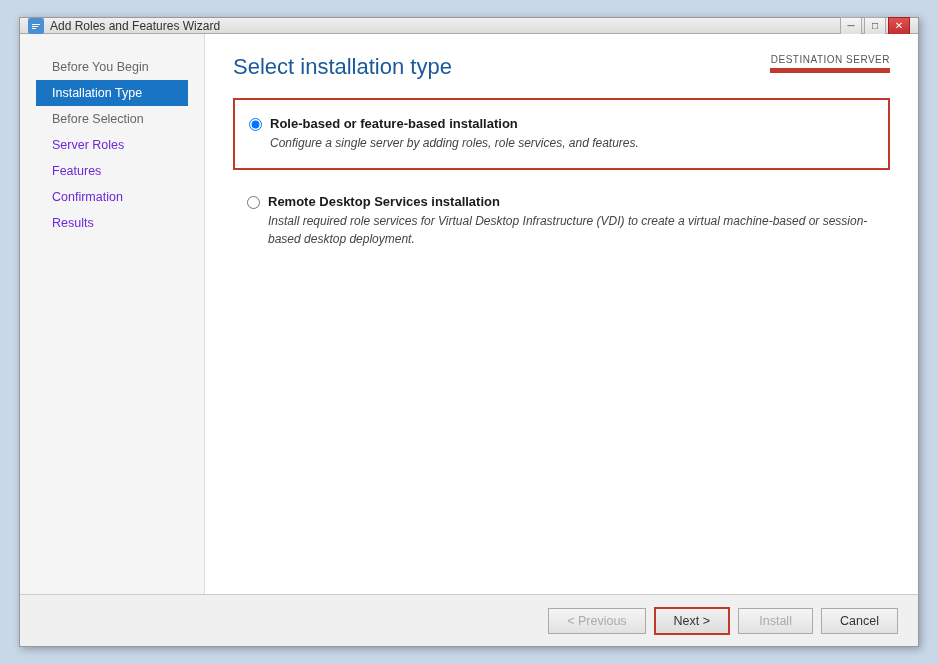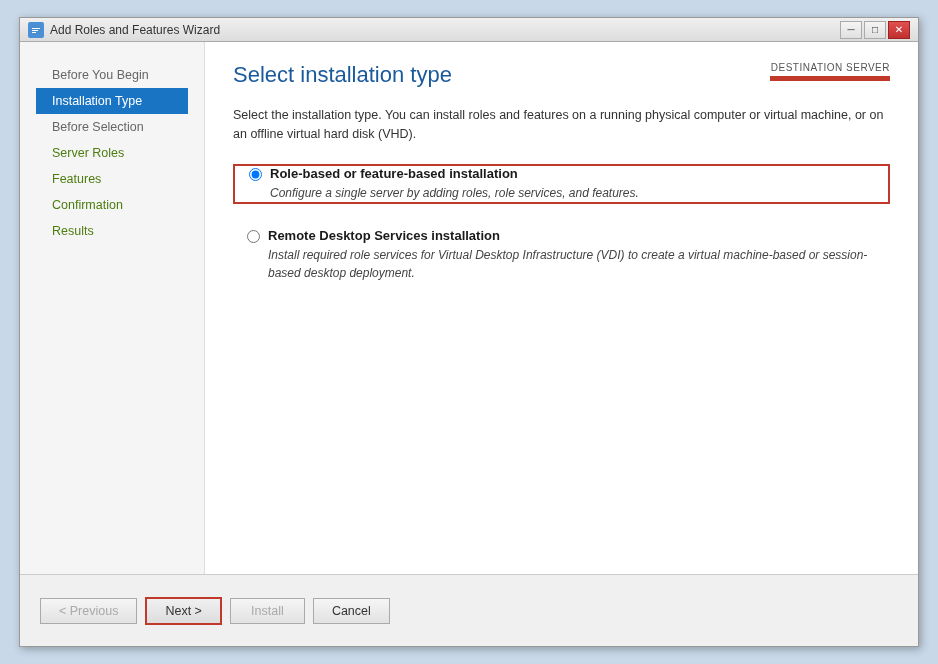--- a/index.html
+++ b/index.html
@@ -17,21 +17,21 @@
       width: 900px;
       height: 630px;
       background: #fff;
       border: 1px solid #999;
       box-shadow: 2px 2px 8px rgba(0,0,0,0.3);
       display: flex;
       flex-direction: column;
     }
     .title-bar {
       background: linear-gradient(to bottom, #f0f0f0, #dcdcdc);
-      height: 24px;
+      height: 16px;
       display: flex;
       align-items: center;
       justify-content: space-between;
       padding: 0 8px;
       border-bottom: 1px solid #aaa;
       flex-shrink: 0;
     }
     .title-bar-left {
       display: flex;
       align-items: center;
@@ -88,21 +88,21 @@
       padding: 6px 16px;
       font-size: 12.5px;
       color: #666;
       cursor: pointer;
     }
     .sidebar-item.active {
       background: #1a74c4;
       color: #fff;
     }
     .sidebar-item.disabled {
-      color: #4d7c0f;
+      color: #6d28d9;
       cursor: default;
     }
     .main-content {
       flex: 1;
       display: flex;
       flex-direction: column;
       padding: 20px 28px;
       background: #fff;
       overflow: auto;
     }
@@ -134,21 +134,21 @@
       margin-top: 3px;
     }
     .description-text {
       font-size: 12.5px;
       color: #333;
       line-height: 1.5;
       margin-bottom: 20px;
     }
     .option-box {
       border: 2px solid #c0392b;
-      padding: 0 14px;
+      padding: 16px 14px;
       margin-bottom: 14px;
       background: #fff;
     }
     .option-box-plain {
       padding: 10px 14px;
       margin-bottom: 14px;
     }
     .option-row {
       display: flex;
       align-items: flex-start;
@@ -166,25 +166,26 @@
     }
     .option-desc {
       font-size: 12px;
       color: #444;
       margin-top: 3px;
       line-height: 1.5;
       font-style: italic;
     }
     .spacer { flex: 1; }
     .footer {
-      height: 72px;
+      height: 52px;
       background: #f0f0f0;
       border-top: 1px solid #ccc;
       display: flex;
       align-items: center;
+      justify-content: flex-end;
       padding: 0 20px;
       gap: 8px;
       flex-shrink: 0;
     }
     .footer-btn {
       padding: 5px 18px;
       font-size: 12.5px;
       border: 1px solid #aaa;
       background: linear-gradient(to bottom, #f5f5f5, #e2e2e2);
       cursor: pointer;
@@ -254,21 +255,20 @@
 
     <div class="main-content">
       <div class="top-section">
         <h1 class="page-title">Select installation type</h1>
         <div class="destination-server">
           <div class="dest-label">DESTINATION SERVER</div>
           <div class="dest-bar"></div>
         </div>
       </div>
 
-      <p class="description-text">Select the installation type. You can install roles and features on a running physical computer or virtual machine, or on an offline virtual hard disk (VHD).</p>
 
       <div class="option-box">
         <div class="option-row">
           <input type="radio" class="option-radio" name="install-type" checked="" style="">
           <div class="option-content">
             <div class="option-title">Role-based or feature-based installation</div>
             <div class="option-desc">Configure a single server by adding roles, role services, and features.</div>
           </div>
         </div>
       </div>

